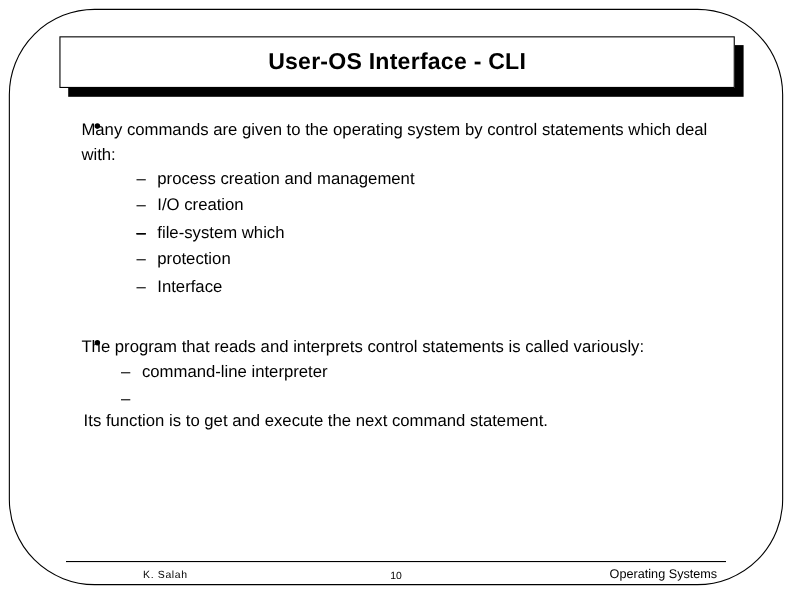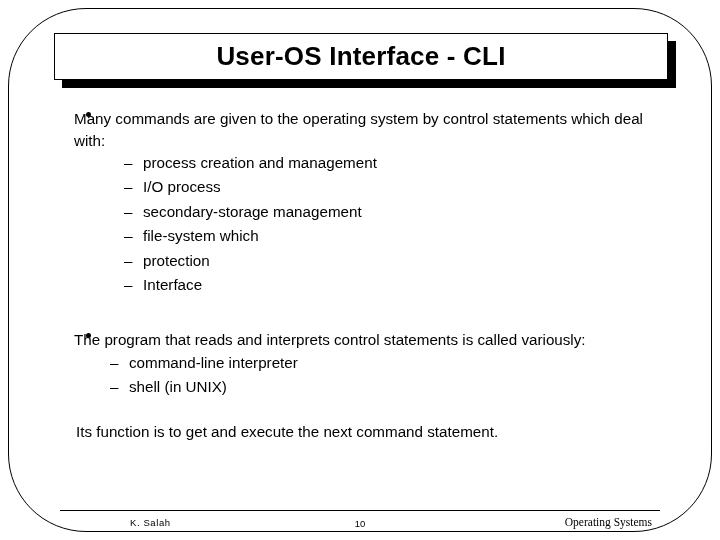--- a/index.html
+++ b/index.html
@@ -53,21 +53,21 @@
     width: 614px;
     height: 47px;
     box-sizing: border-box;
     background: #ffffff;
     border: 1px solid #000000;
     display: flex;
     align-items: center;
     justify-content: center;
   }
   #title-text {
-    font-size: 26px;
+    font-size: 21px;
     font-weight: bold;
     letter-spacing: 0.2px;
     white-space: nowrap;
     text-align: center;
   }
 
   
   #content {
     position: absolute;
     left: 0;
@@ -160,21 +160,21 @@
     top: 5px;
     width: 600px;
     text-align: center;
     font-size: 9.5px;
   }
   #footer-course {
     position: absolute;
     right: 8px;
     top: 3px;
     font-size: 11.5px;
-    font-family: Liberation Serif, serif;
+    font-family: Liberation Sans, sans-serif;
     white-space: nowrap;
     margin-left: 16px;
   }
 </style>
 </head>
 <body>
 
 <div id="slide-frame"></div>
 
 <div id="title-block">
@@ -191,25 +191,24 @@
     <span>Many commands are given to the operating system by control statements which deal with:</span>
   </div>
 
   <ul class="sublist group-1">
     <li class="sub-item">
       <span class="dash">–</span>
       <span>process creation and management</span>
     </li>
     <li class="sub-item">
       <span class="dash">–</span>
-      <span>I/O process</span>
-    </li>
-    <li class="sub-item">
-      <span class="dash">–</span>
-      <span>secondary-storage management</span>
+      <span>I/O creation</span>
+    </li>
+    <li class="sub-item">
+      <span class="dash">–</span>
     </li>
     <li class="sub-item">
       <span class="dash">–</span>
     </li>
     <li class="sub-item">
       <span class="dash">–</span>
       <span>file-system which</span>
     </li>
     <li class="sub-item">
       <span class="dash">–</span>
@@ -227,21 +226,20 @@
       <span>The program that reads and interprets control statements is called variously:</span>
     </div>
 
     <ul class="sublist group-2">
       <li class="sub-item">
         <span class="dash">–</span>
         <span>command-line interpreter</span>
       </li>
       <li class="sub-item">
         <span class="dash">–</span>
-        <span>shell (in UNIX)</span>
       </li>
     </ul>
   </div>
 
   <div id="closing-line">Its function is to get and execute the next command statement.</div>
 
 </div>
 
 <div id="footer-rule"></div>
 

